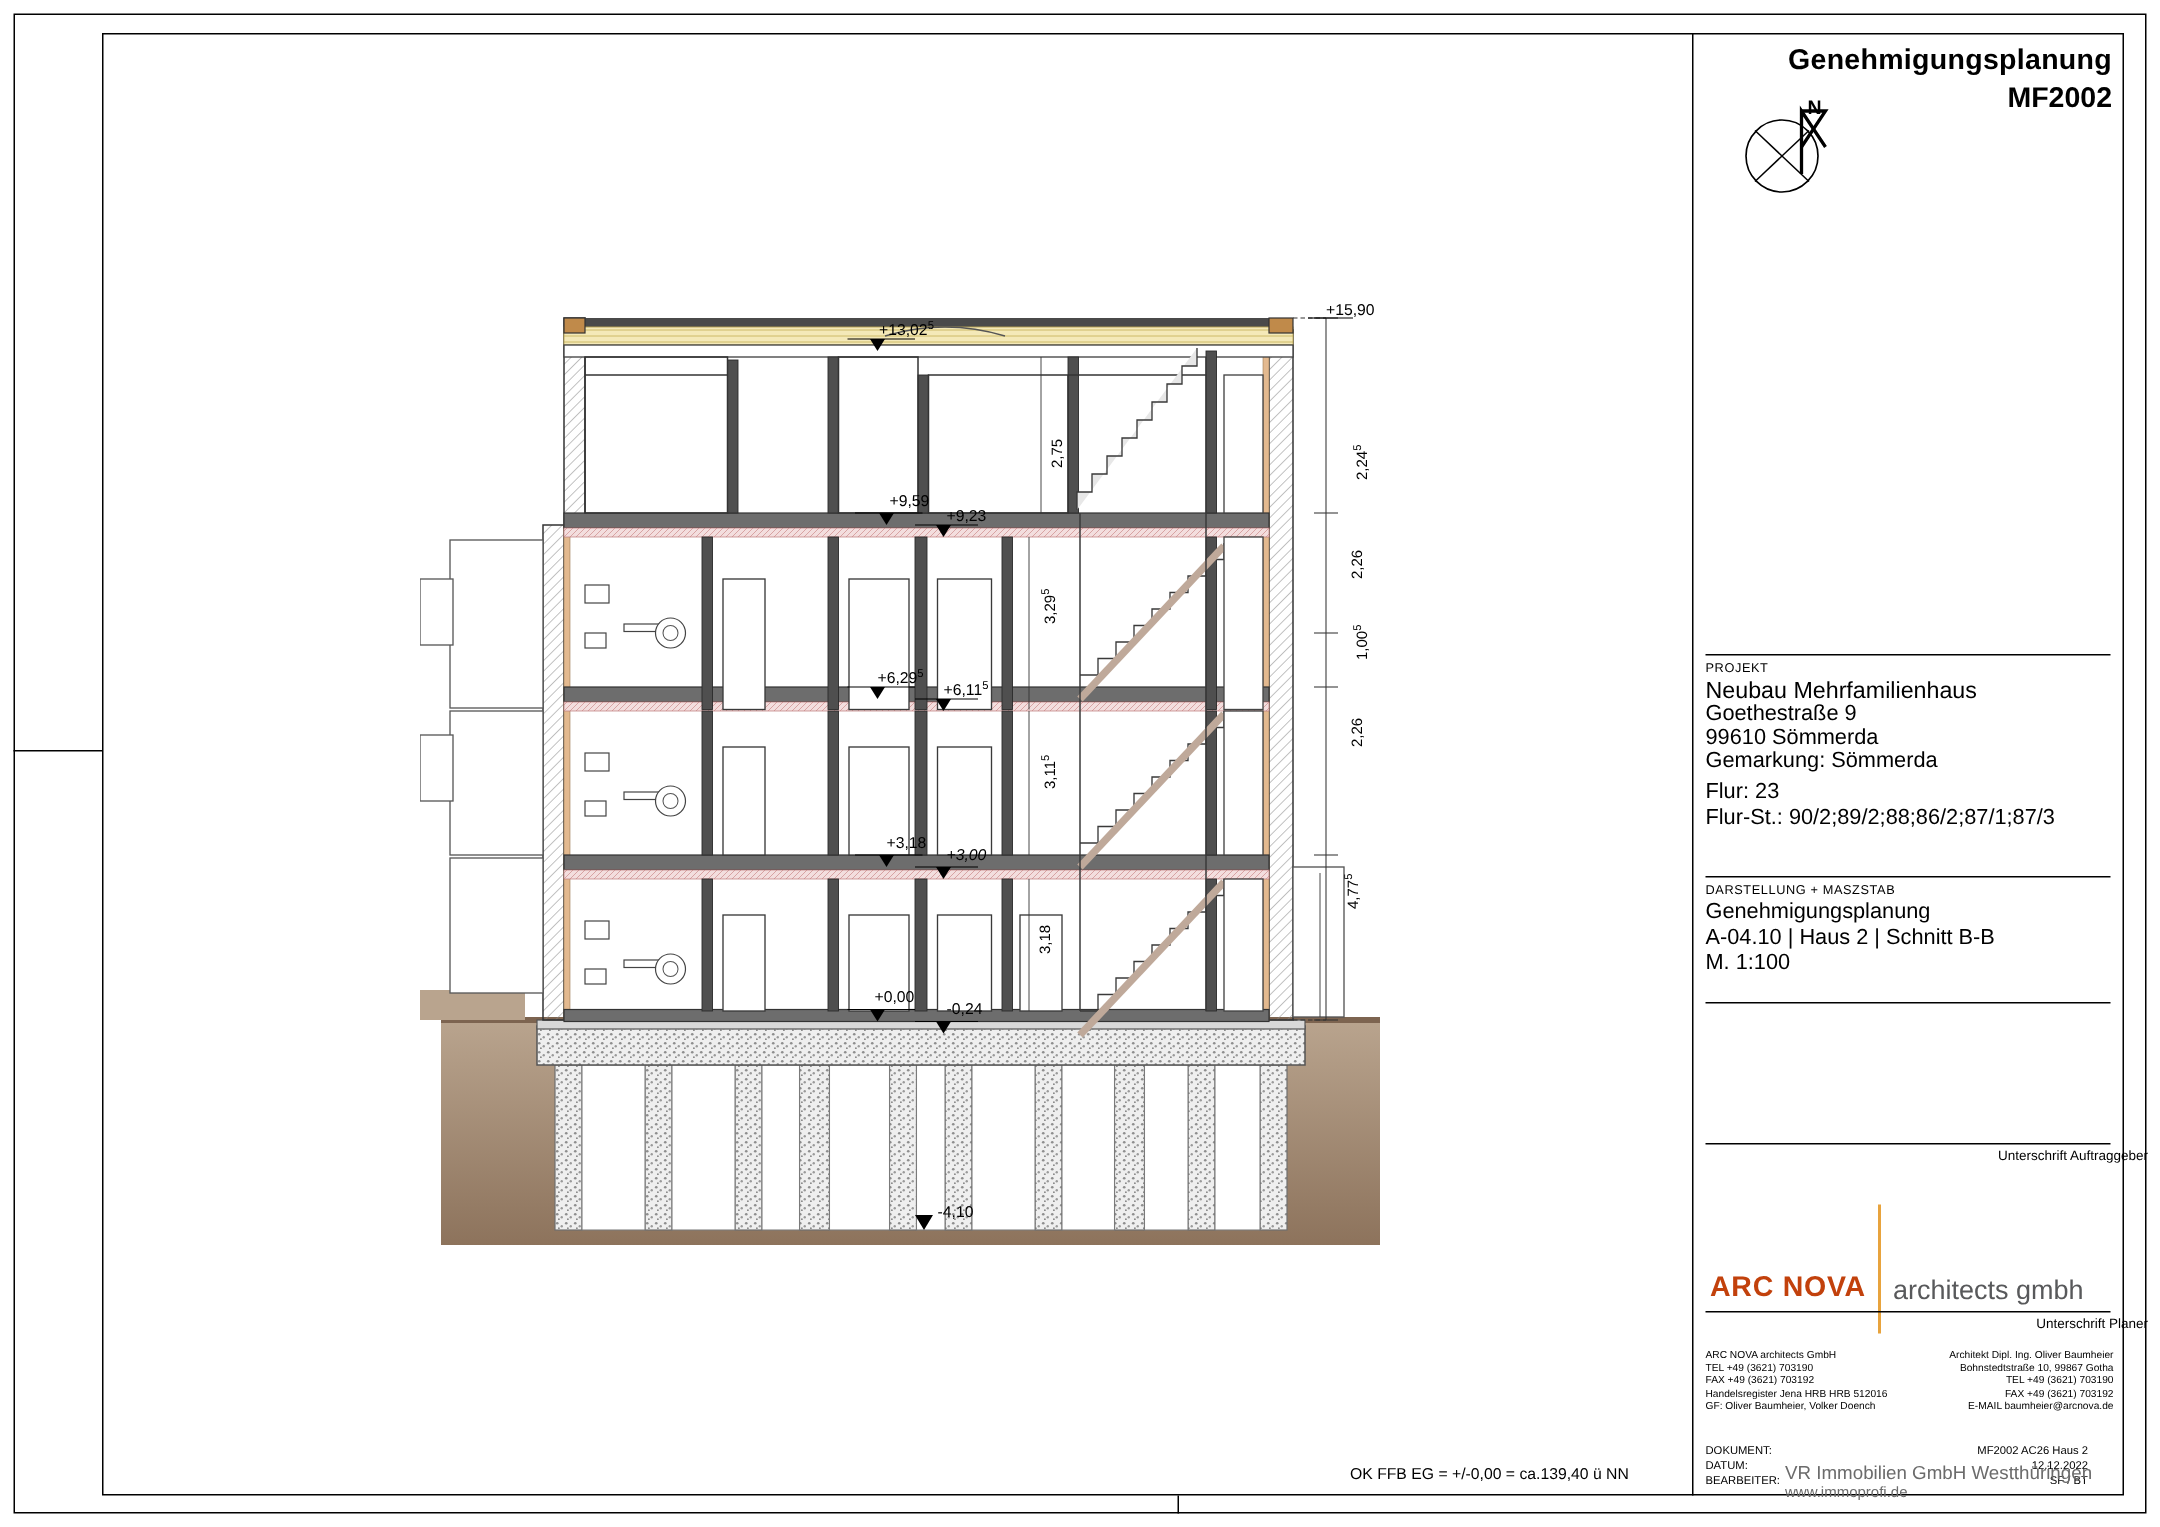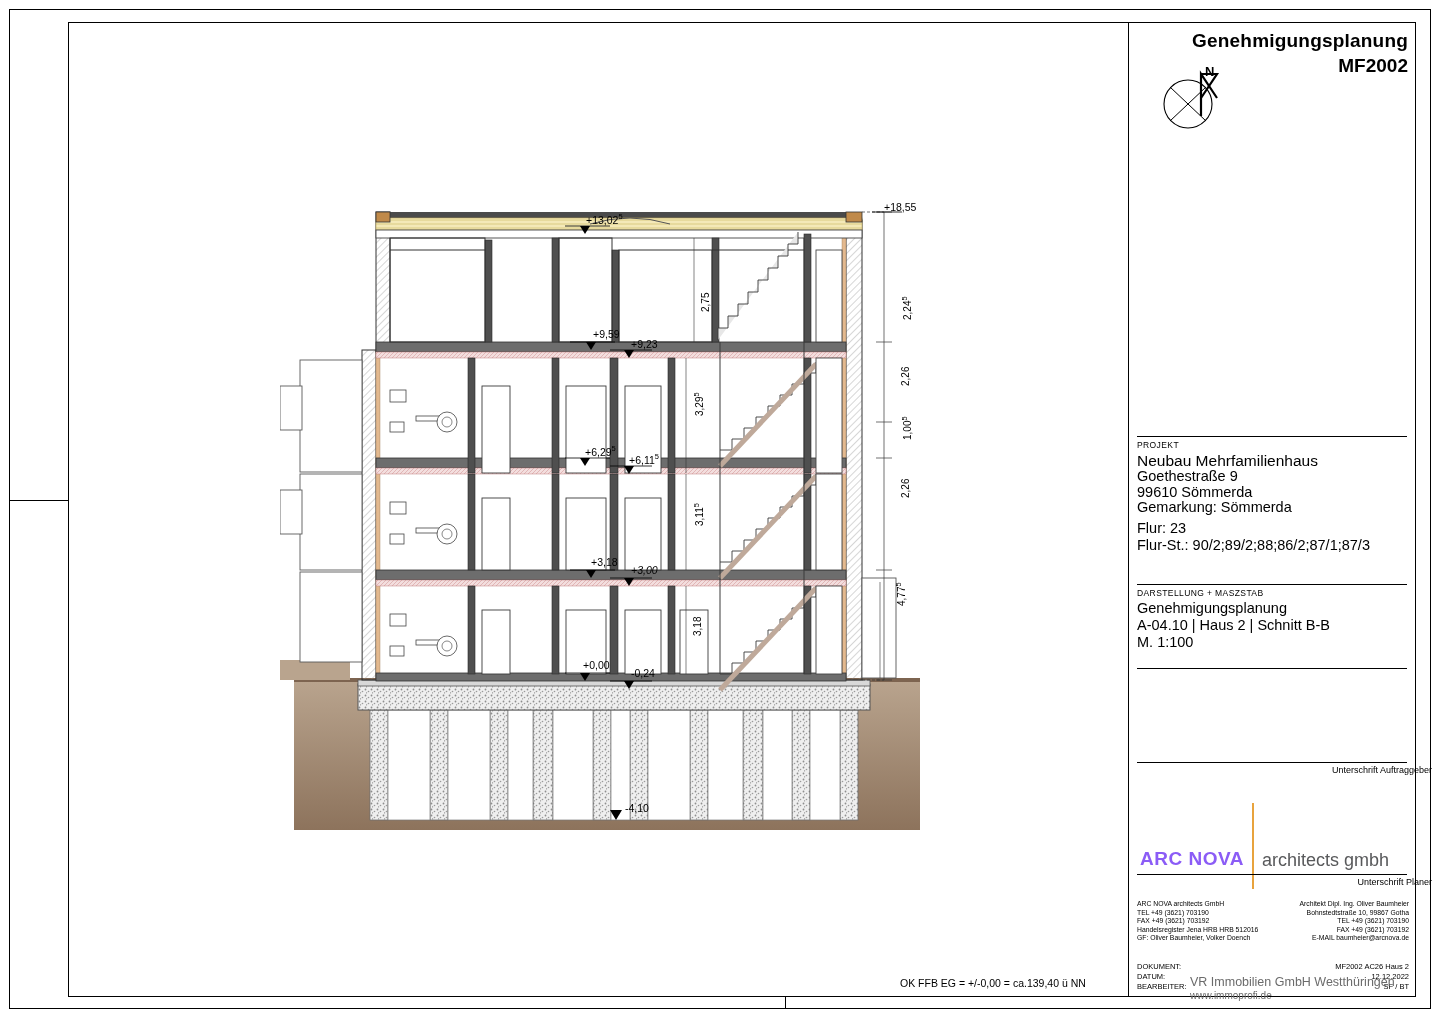--- a/index.html
+++ b/index.html
@@ -22,31 +22,31 @@
   .tb-sep{position:absolute;left:1137px;width:270px;height:1px;background:#000;}
   .tb-block{position:absolute;left:1137px;width:272px;}
   .tb-block .hdr{font-size:8.5px;letter-spacing:.4px;margin-bottom:2px;}
   .tb-block .l{font-size:14.5px;line-height:17px;}
   .tb-block .l.tight{line-height:15.5px;}
 
   .sig1{position:absolute;right:8px;top:765px;font-size:9px;}
   .sig2{position:absolute;right:8px;top:877px;font-size:9px;}
 
   .logo{position:absolute;left:1140px;top:845px;width:250px;height:30px;}
-  .logo .arc{position:absolute;left:0;top:3px;font-size:19px;font-weight:bold;color:#8b5cf6;letter-spacing:.5px;}
+  .logo .arc{position:absolute;left:0;top:3px;font-size:19px;font-weight:bold;color:#c2410c;letter-spacing:.5px;}
   .logo .bar{position:absolute;left:112px;top:-42px;width:2px;height:86px;background:#e8a33d;}
   .logo .arch{position:absolute;left:122px;top:5px;font-size:18px;color:#58595b;}
 
   .imprint{position:absolute;left:1137px;top:900px;width:272px;font-size:6.8px;line-height:8.6px;color:#000;}
   .imprint .col-l{position:absolute;left:0;top:0;width:130px;}
   .imprint .col-r{position:absolute;right:0;top:0;width:140px;text-align:right;}
 
   .doc{position:absolute;left:1137px;top:962px;width:272px;font-size:7.5px;line-height:10px;}
   .doc .k{position:absolute;left:0;}
-  .doc .v{position:absolute;right:0;text-align:right;}
+  .doc .v{position:absolute;right:17px;text-align:right;}
 
   .okffb{position:absolute;left:900px;top:977px;font-size:10.5px;}
 
   .wm{position:absolute;left:1190px;top:975px;width:250px;text-align:left;color:#6b6b6b;font-size:12.5px;line-height:14px;}
   .wm .l2{font-size:10px;}
 
   
   .drawing{position:absolute;left:280px;top:190px;width:640px;height:660px;}
 
   .dimtxt{position:absolute;font-size:10px;}
@@ -292,21 +292,21 @@
       <g stroke="#333" stroke-width="0.6">
         <line x1="414" y1="48" x2="414" y2="152"></line>
         <line x1="406" y1="168" x2="406" y2="283"></line>
         <line x1="406" y1="284" x2="406" y2="380"></line>
         <line x1="406" y1="396" x2="406" y2="484"></line>
         <line x1="600" y1="392" x2="600" y2="488"></line>
       </g>
     </svg>
 
     
-    <div class="lvl" style="left:604px;top:11px;">+18,55</div>
+    <div class="lvl" style="left:604px;top:11px;">+15,90</div>
     <div class="lvl" style="left:306px;top:22px;"><span>+13,02</span><span class="sup">5</span></div>
     <div class="lvl" style="left:313px;top:138px;">+9,59</div>
     <div class="lvl" style="left:351px;top:148px;">+9,23</div>
     <div class="lvl" style="left:305px;top:254px;"><span>+6,29</span><span class="sup">5</span></div>
     <div class="lvl" style="left:349px;top:262px;text-align:center;"><span>+6,11</span><span class="sup">5</span></div>
     <div class="lvl" style="left:311px;top:366px;">+3,18</div>
     <div class="lvl" style="left:351px;top:374px;font-style:italic;">+3,00</div>
     <div class="lvl" style="left:303px;top:469px;">+0,00</div>
     <div class="lvl" style="left:351px;top:477px;">-0,24</div>
     <div class="lvl" style="left:345px;top:612px;">-4,10</div>

